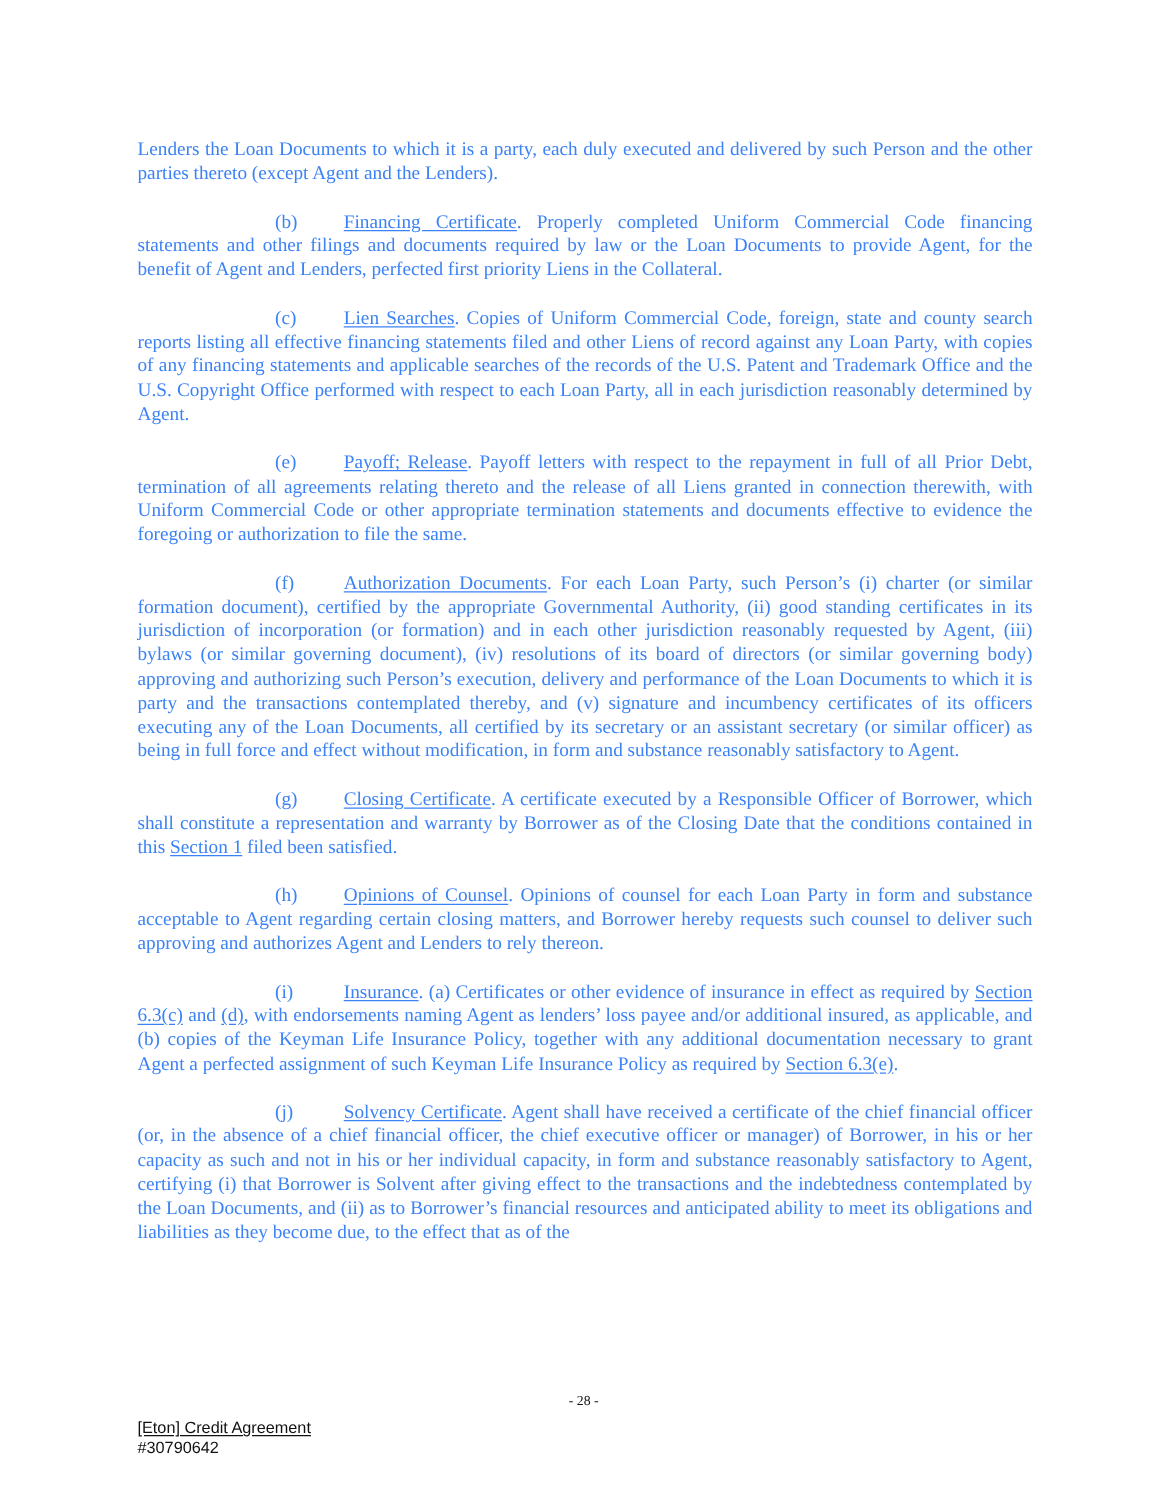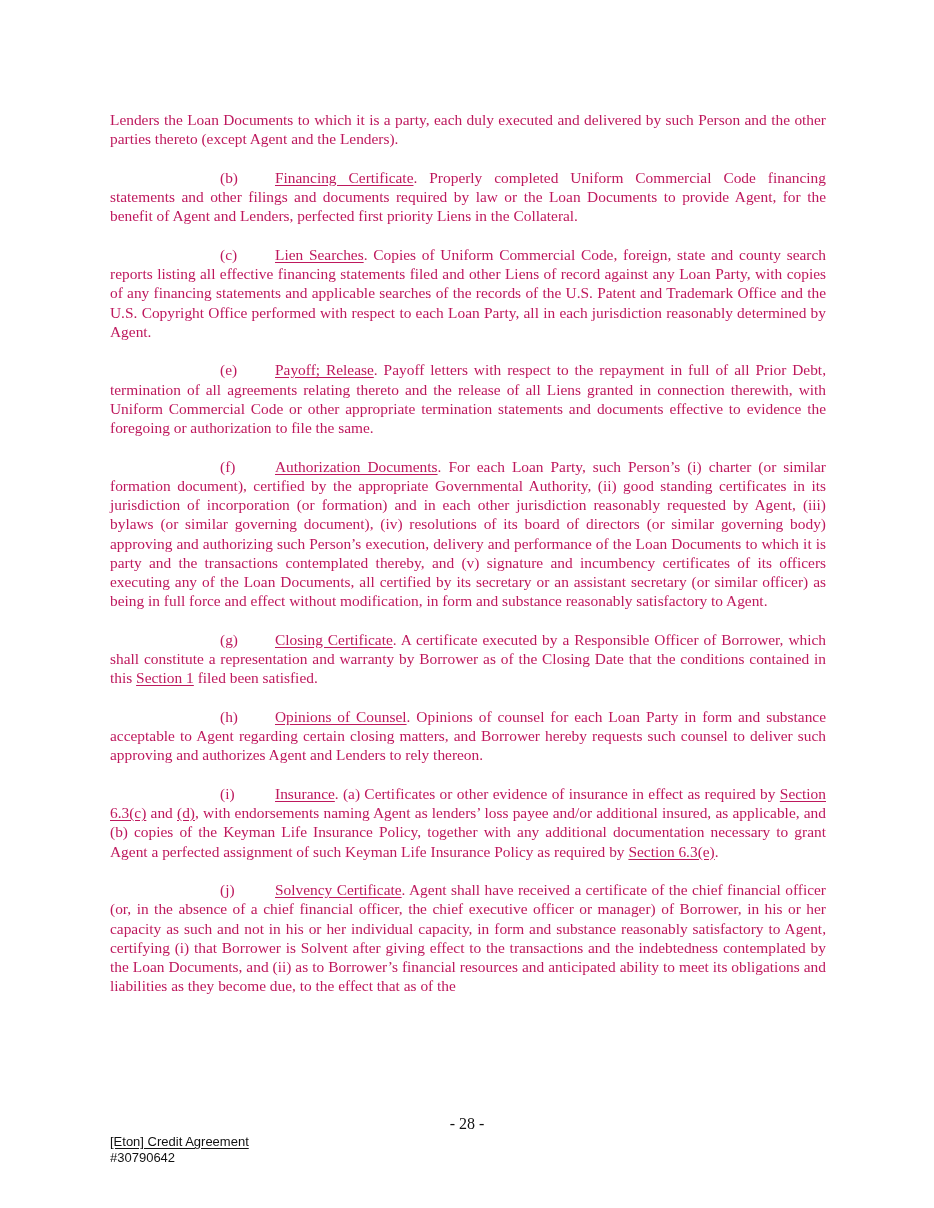--- a/index.html
+++ b/index.html
@@ -1,28 +1,28 @@
 <!DOCTYPE html>
 <html><head>
 <meta charset="utf-8">
 <style>
   html, body { margin: 0; padding: 0; background: #ffffff; }
   body { width: 934px; height: 1208px; position: relative; overflow: hidden; }
   .page {
     position: absolute; left: 110px; top: 110px; width: 716px;
     font-family: "Liberation Serif", "DejaVu Serif", serif;
-    font-size: 15.4px; line-height: 19.25px; color: #be185d;
+    font-size: 15.4px; line-height: 19.25px; color: #3b82f6;
   }
   .para { text-align: justify; margin: 0 0 19.25px 0; }
   .para.first { margin-bottom: 19.25px; }
   .marker { display: inline-block; width: 55px; margin-left: 110px; }
   .u { text-decoration: underline; text-underline-offset: 2px; }
   .footer-page {
     position: absolute; top: 1115px; left: 0; width: 934px; text-align: center;
-    font-family: "Liberation Serif", "DejaVu Serif", serif; font-size: 16px; color: #111;
+    font-family: "Liberation Serif", "DejaVu Serif", serif; font-size: 11px; color: #111;
   }
   .footer-left {
     position: absolute; left: 110px; top: 1134px;
     font-family: Liberation Sans, sans-serif; font-size: 13px; line-height: 16px; color: #111;
   }
 </style>
 </head>
 <body>
 
 <div class="page">

